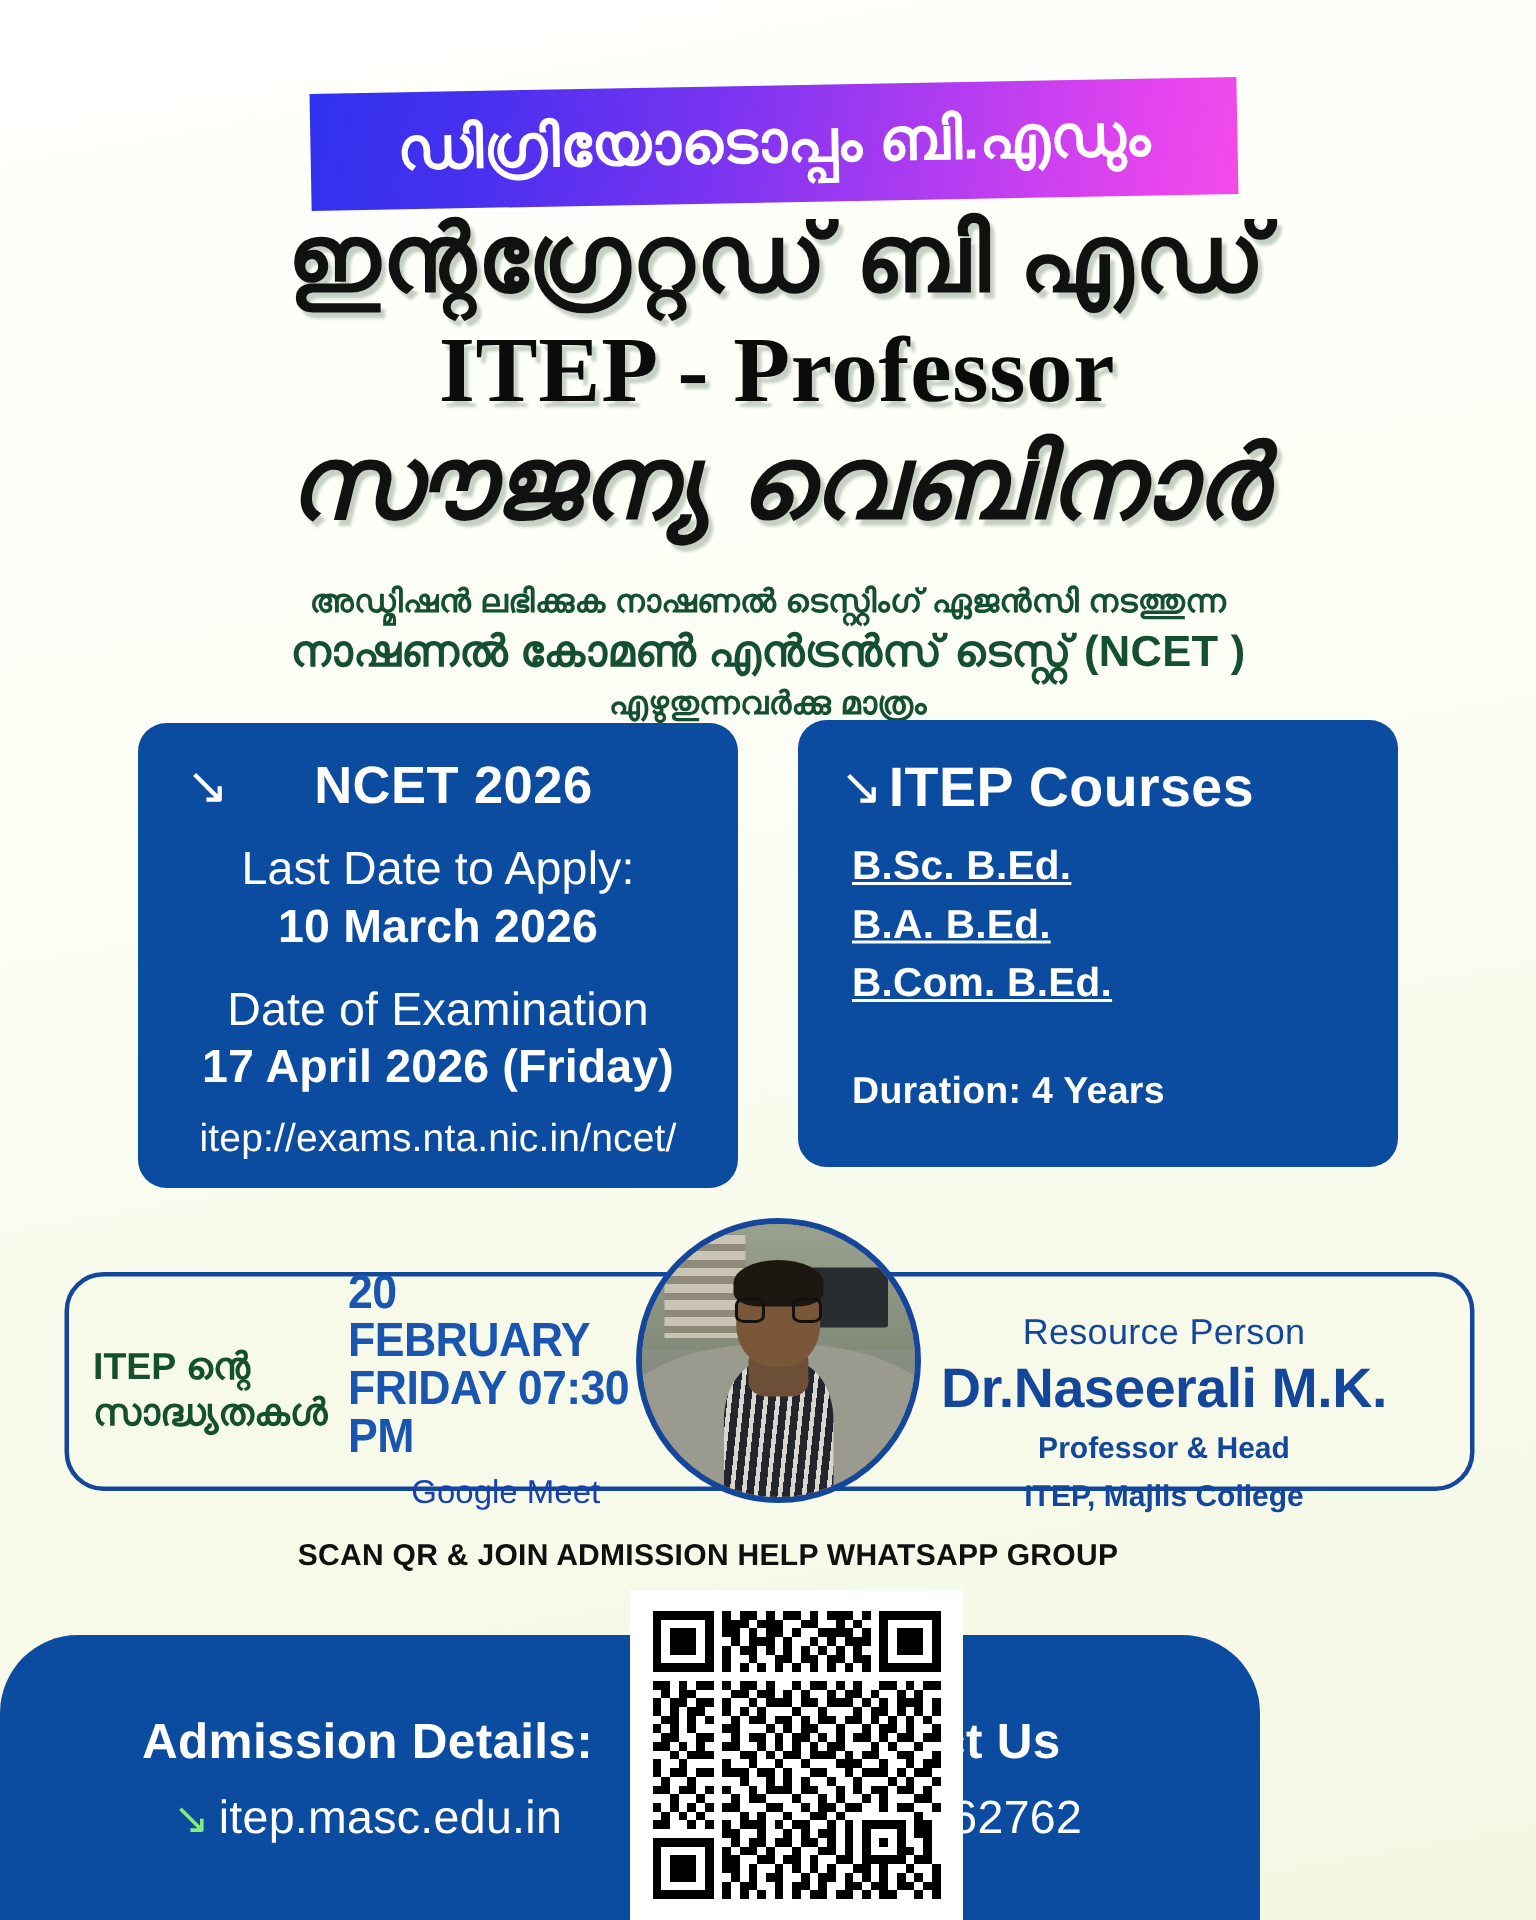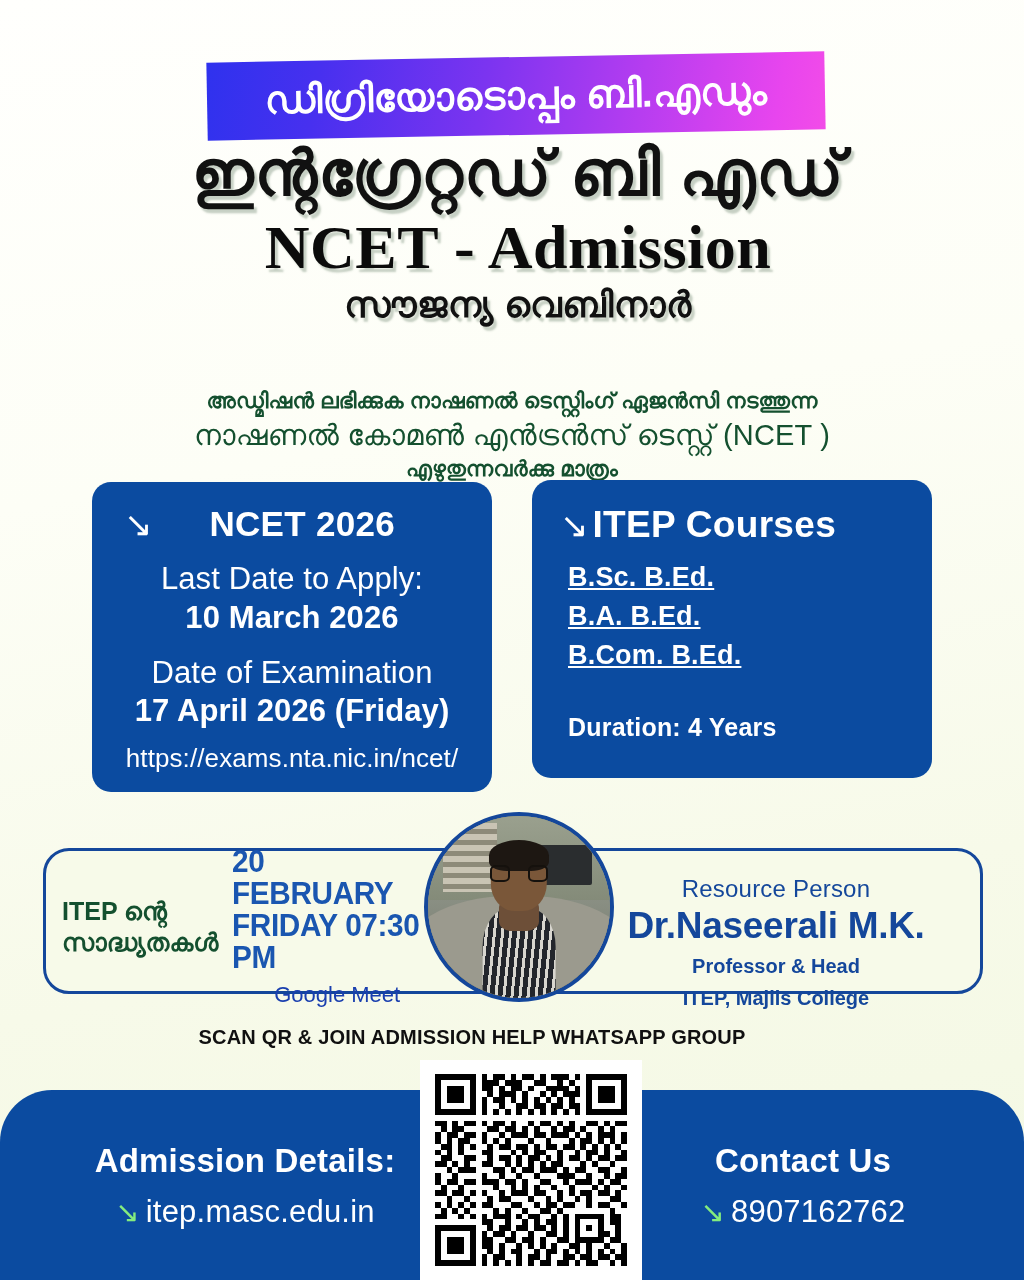--- a/index.html
+++ b/index.html
@@ -51,32 +51,33 @@
     font-size:62px;
     font-weight:700;
     font-family:"Liberation Serif", serif;
     letter-spacing:0.5px;
     line-height:1.15;
     margin-top:6px;
     text-shadow:3px 4px 2px rgba(130,150,130,0.45);
   }
   .h-mal2 {
     color:#111111;
-    font-size:36px;
+    font-size:68px;
     font-weight:700;
     line-height:1.1;
     margin-top:2px;
     letter-spacing:0.5px;
     text-shadow:3px 4px 2px rgba(130,150,130,0.45);
+    font-style:italic;
   }
 
   
   .sub { position:absolute; left:0; top:388px; width:1024px; text-align:center; color:#14502F; }
   .sub-l1 { font-size:21.5px; font-weight:700; line-height:1.25; letter-spacing:0.2px; }
-  .sub-l2 { font-size:29px; font-weight:400; line-height:1.3; letter-spacing:0.2px; margin-top:2px; }
+  .sub-l2 { font-size:29px; font-weight:700; line-height:1.3; letter-spacing:0.2px; margin-top:2px; }
   .sub-l3 { font-size:21.5px; font-weight:700; line-height:1.3; letter-spacing:0.2px; margin-top:1px; }
 
   
   .card {
     position:absolute;
     background:#0B4BA0;
     border-radius:19px;
     color:#FFFFFF;
   }
   #card-ncet { left:92px; top:482px; width:400px; height:310px; }
@@ -172,21 +173,21 @@
   #photo .lensR { position:absolute; left:50%; top:27%; width:11%; height:9%; transform:translateX(45%); border:2px solid #15110d; border-radius:30%; }
 
   
   #scan-cap {
     position:absolute; left:0; top:1026px; width:944px; text-align:center;
     color:#101010; font-size:20px; font-weight:700; letter-spacing:0.2px;
   }
 
   
   #footer {
-    position:absolute; left:0; top:1090px; width:1024px; height:190px;
+    position:absolute; left:0; top:1090px; width:840px; height:190px;
     background:#0B4BA0; border-radius:52px 52px 0 0;
   }
   .foot-col { position:absolute; top:52px; color:#FFFFFF; }
   #foot-left { left:80px; width:330px; text-align:center; }
   #foot-right { right:66px; width:310px; text-align:center; }
   .foot-title { font-size:33px; font-weight:700; letter-spacing:0.2px; }
   .foot-val { font-size:31px; font-weight:400; margin-top:14px; letter-spacing:0.2px; white-space:nowrap; }
   .arrow-g { color:#84EC7E; font-size:29px; font-weight:400; margin-right:6px; }
 
   
@@ -200,21 +201,21 @@
 <body>
 
 <div id="poster">
 
   <div class="banner-wrap">
     <span class="banner-text">ഡിഗ്രിയോടൊപ്പം ബി.എഡും</span>
   </div>
 
   <div class="headline">
     <div class="h-mal">ഇന്റഗ്രേറ്റഡ് ബി എഡ്</div>
-    <div class="h-eng">NCET - Admission</div>
+    <div class="h-eng">ITEP - Professor</div>
     <div class="h-mal2">സൗജന്യ വെബിനാർ</div>
   </div>
 
   <div class="sub">
     <div class="sub-l1">അഡ്മിഷൻ ലഭിക്കുക നാഷണൽ ടെസ്റ്റിംഗ് ഏജൻസി നടത്തുന്ന</div>
     <div class="sub-l2">നാഷണൽ കോമൺ എൻട്രൻസ് ടെസ്റ്റ് (NCET )</div>
     <div class="sub-l3">എഴുതുന്നവർക്കു മാത്രം</div>
   </div>
 
   <div class="card" id="card-ncet">
@@ -224,21 +225,21 @@
     </div>
     <div class="blk">
       <div class="ln-reg">Last Date to Apply:</div>
       <div class="ln-bold">10 March 2026</div>
     </div>
     <div class="blk">
       <div class="ln-reg">Date of Examination</div>
       <div class="ln-bold">17 April 2026 (Friday)</div>
     </div>
     <div class="apply">
-      <div class="url-line">https://exams.nta.nic.in/ncet/</div>
+      <div class="url-line">itep://exams.nta.nic.in/ncet/</div>
     </div>
   </div>
 
   <div class="card" id="card-courses">
     <div class="c-head2">
       <span class="arrow-w">↘</span>
       <span class="c-title2">ITEP Courses</span>
     </div>
     <div class="course-list">
       <div class="course-item">B.Sc. B.Ed.</div>

